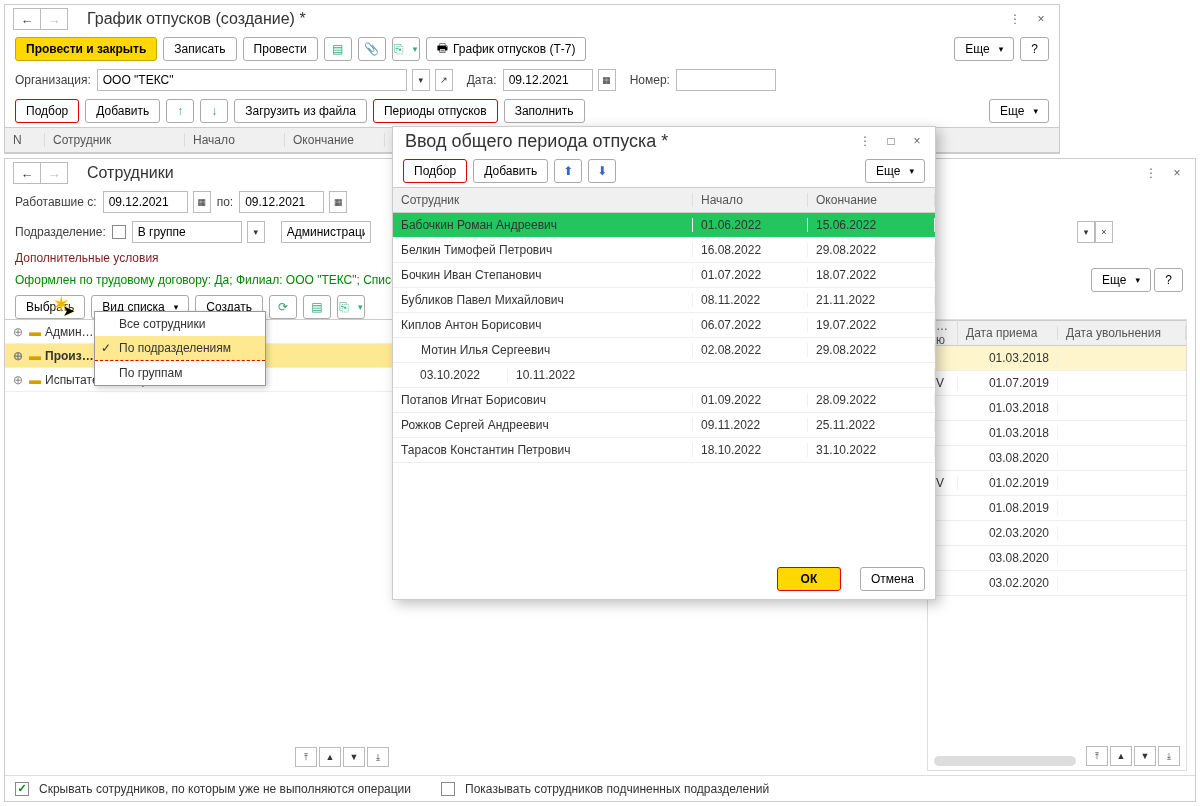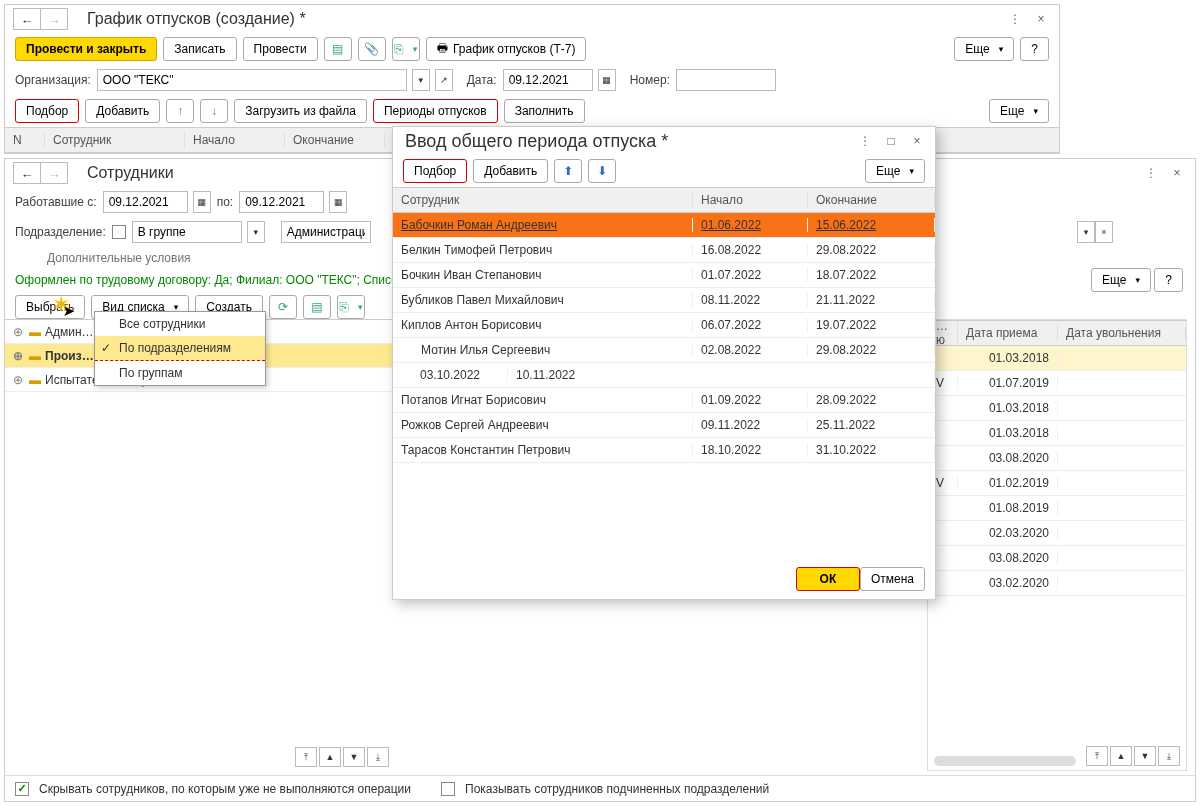--- a/index.html
+++ b/index.html
@@ -68,36 +68,36 @@
   .dropdown-btn::after { content: '▾'; font-size: 9px; margin-left: 4px; }
   .table-header {
     display: flex; background: #f0f0f0; border-top: 1px solid #ccc; border-bottom: 1px solid #ccc;
     height: 26px; align-items: center;
   }
   .th { padding: 0 8px; border-right: 1px solid #ddd; font-size: 12px; color: #555; }
   .table-body { overflow: auto; }
   .tr { display: flex; height: 25px; align-items: center; border-bottom: 1px solid #eee; }
   .td { padding: 0 8px; border-right: 1px solid #f0f0f0; }
   .tr.sel { background: #fff5cc; }
-  .tr.hdr { background: #f97316; text-decoration: underline; }
+  .tr.hdr { background: #22c55e; }
   .tree-row {
     display: flex; align-items: center; height: 24px;
     padding: 0 6px; border-bottom: 1px solid #eee;
   }
   .tree-expander { width: 14px; display:inline-flex; justify-content:center; color:#888; cursor:pointer; }
   .tree-icon { color:#d4a000; margin: 0 4px; }
   .context-menu {
     position: absolute; background:#fff; border:1px solid #999;
     box-shadow: 2px 2px 6px rgba(0,0,0,0.2);
     z-index: 200;
   }
   .menu-item { padding: 5px 14px 5px 24px; cursor:pointer; position:relative; }
   .menu-item.sel { background:#ffe990; }
   .menu-item .check { position:absolute; left:6px; }
-  .link-green { color:#737373; text-decoration:none; cursor:pointer;margin-left:32px; }
+  .link-green { color:#7f1d1d; text-decoration:none; cursor:pointer; }
   .footer-row {
     position:absolute; bottom:0; left:0; right:0;
     height:26px; display:flex; align-items:center; gap:10px;
     padding:0 10px; border-top:1px solid #ddd;
   }
   .checkbox { width:14px; height:14px; border:1px solid #888; display:inline-flex; align-items:center; justify-content:center; background:#fff; }
   .checkbox.checked::after { content:'✓'; color:#008800; font-size:11px; font-weight:bold; }
   .pager-btns { display:flex; gap:2px; }
   .pager-btn { width:22px; height:20px; border:1px solid #bbb; background:#fff; display:inline-flex; align-items:center; justify-content:center; cursor:pointer; font-size:9px; }
   .dashed-sep { border-bottom: 1px dashed #d00; }
@@ -374,17 +374,17 @@
         <div class="td" style="width:300px;">Рожков Сергей Андреевич</div>
         <div class="td" style="width:115px;">09.11.2022</div>
         <div class="td" style="flex:1;">25.11.2022</div>
       </div>
       <div class="tr">
         <div class="td" style="width:300px;">Тарасов Константин Петрович</div>
         <div class="td" style="width:115px;">18.10.2022</div>
         <div class="td" style="flex:1;">31.10.2022</div>
       </div>
     </div>
-  <div style="position:absolute; bottom:8px; right:10px; display:flex; gap:0;margin-top:12px;">
+  <div style="position:absolute; bottom:8px; right:10px; display:flex; gap:19px;margin-top:12px;">
     <button class="btn btn-yellow btn-red-outline" style="width:64px; justify-content:center;">ОК</button>
     <button class="btn">Отмена</button>
   </div>
 </div>
 
 </body></html>

